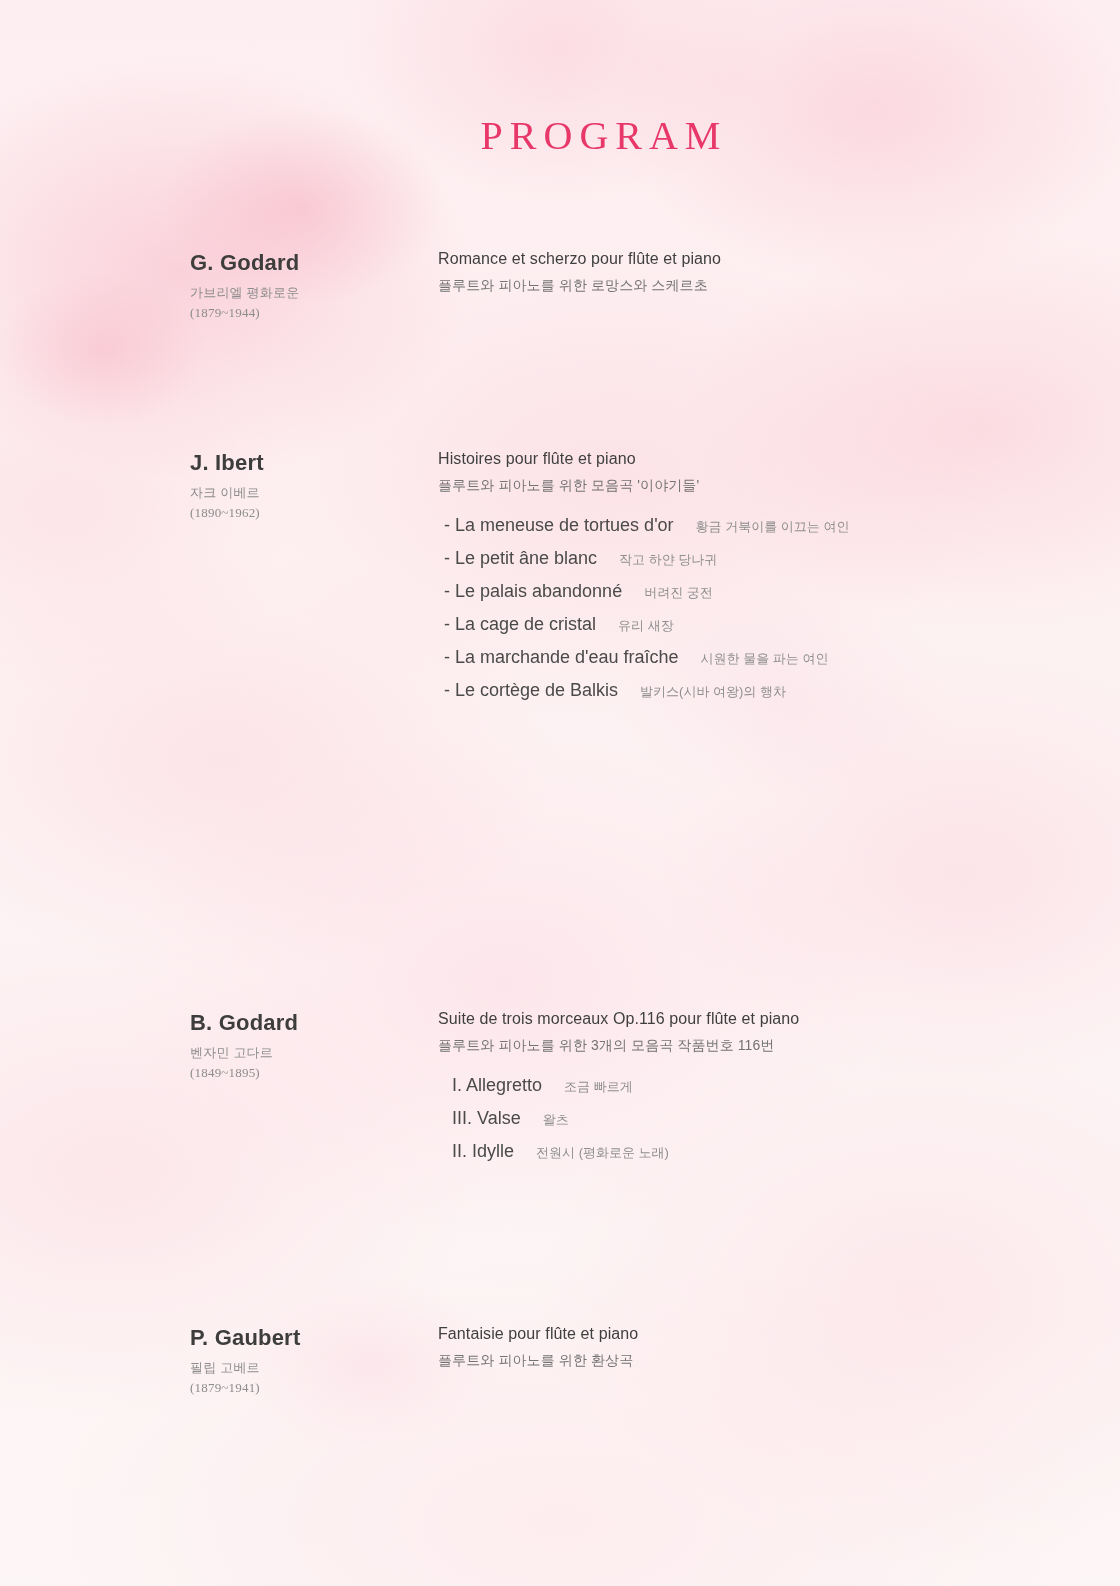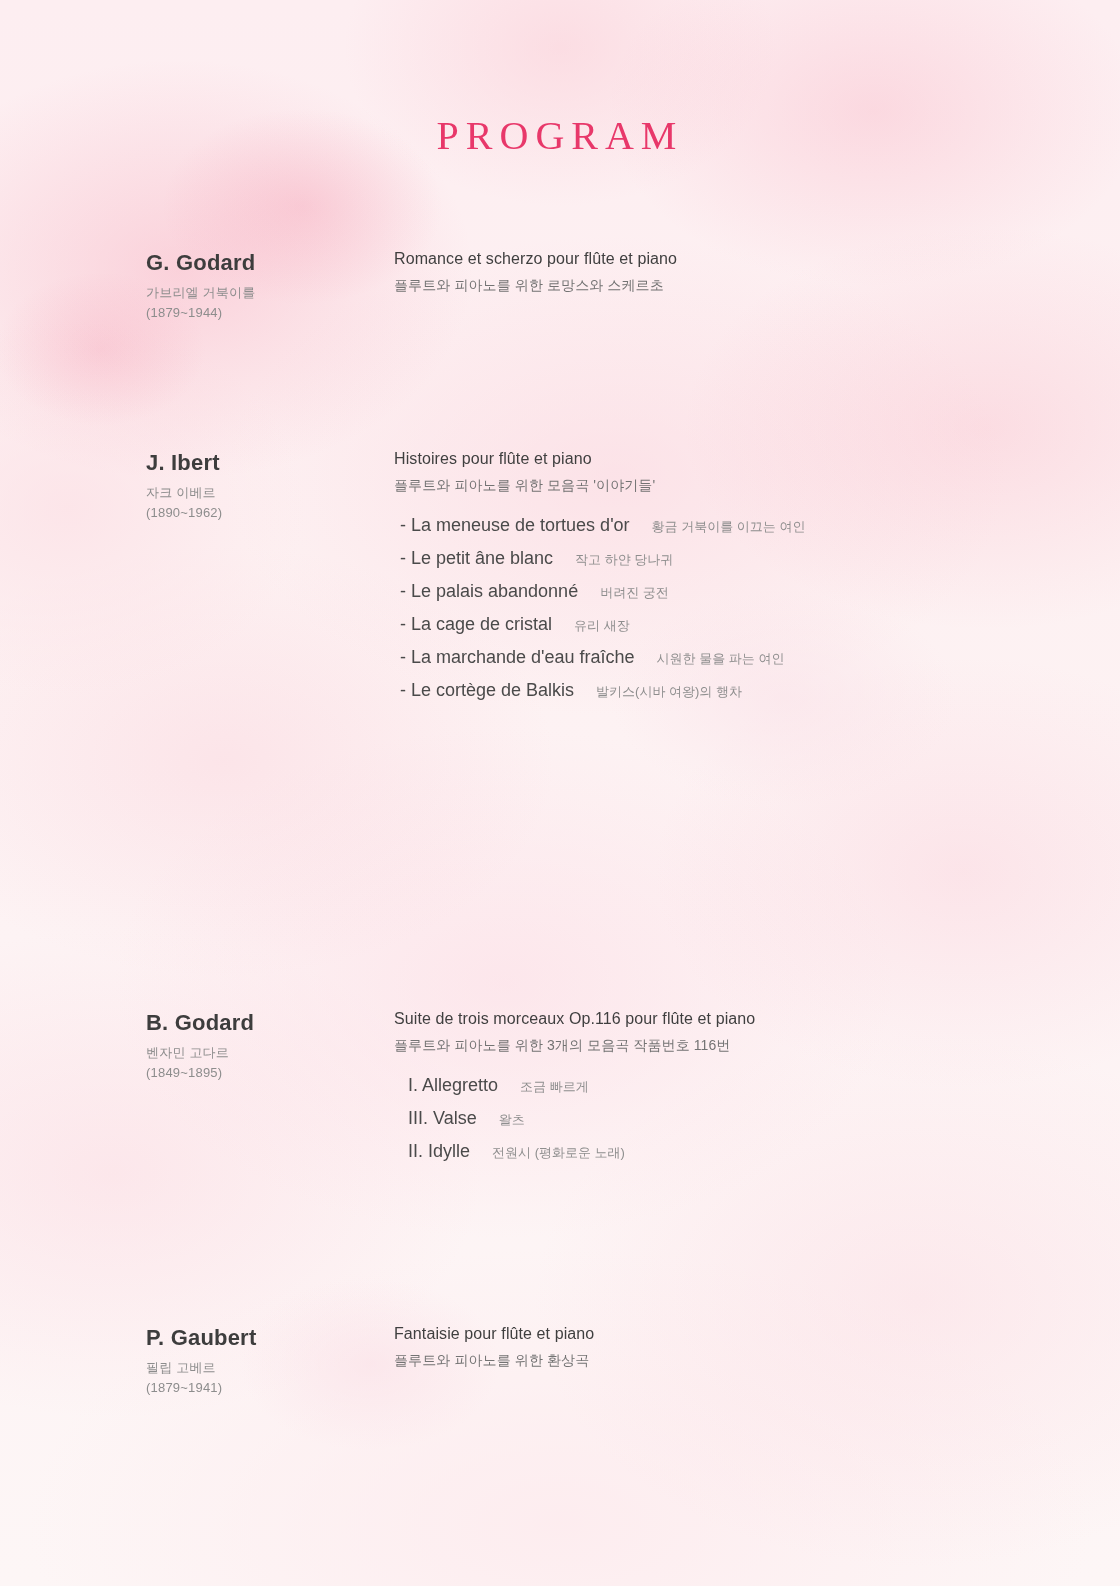--- a/index.html
+++ b/index.html
@@ -44,20 +44,21 @@
       radial-gradient(ellipse 240px 150px at 70% 44%, rgba(250,225,232,0.55), rgba(250,225,232,0) 72%),
       radial-gradient(ellipse 180px 120px at 33% 86%, rgba(250,220,228,0.5), rgba(250,220,228,0) 72%);
     z-index: 0;
   }
 
   .page {
     position: relative;
     z-index: 2;
     width: 1000px;
     height: 1586px;
+    margin-left: 44px;
   }
 
   
   .program-title {
     position: absolute;
     top: 112px;
     left: 0;
     width: 1120px;
     text-align: center;
     font-family: "Liberation Serif", serif;
@@ -101,20 +102,21 @@
     margin-top: 8px;
     font-size: 13px;
     color: #8d8d8d;
     letter-spacing: 0.2px;
   }
   .composer-years {
     margin-top: 3px;
     font-size: 13px;
     color: #8d8d8d;
     letter-spacing: 0.2px;
+    font-family: Liberation Serif, serif;
   }
 
   .work {
     position: absolute;
     left: 394px;
     top: 0;
     width: 700px;
   }
   .work-title {
     font-size: 16px;
@@ -158,21 +160,21 @@
 <div class="bg"></div>
 <div class="bg2"></div>
 
 <div class="page">
 
   <div class="program-title">PROGRAM</div>
 
   <div class="entry" style="top:250px;">
     <div class="composer">
       <div class="composer-name">G. Godard</div>
-      <div class="composer-kr">가브리엘 거북이를</div>
+      <div class="composer-kr">가브리엘 평화로운</div>
       <div class="composer-years">(1879~1944)</div>
     </div>
     <div class="work">
       <div class="work-title">Romance et scherzo pour flûte et piano</div>
       <div class="work-kr">플루트와 피아노를 위한 로망스와 스케르초</div>
     </div>
   </div>
 
   <div class="entry" style="top:450px;">
     <div class="composer">

